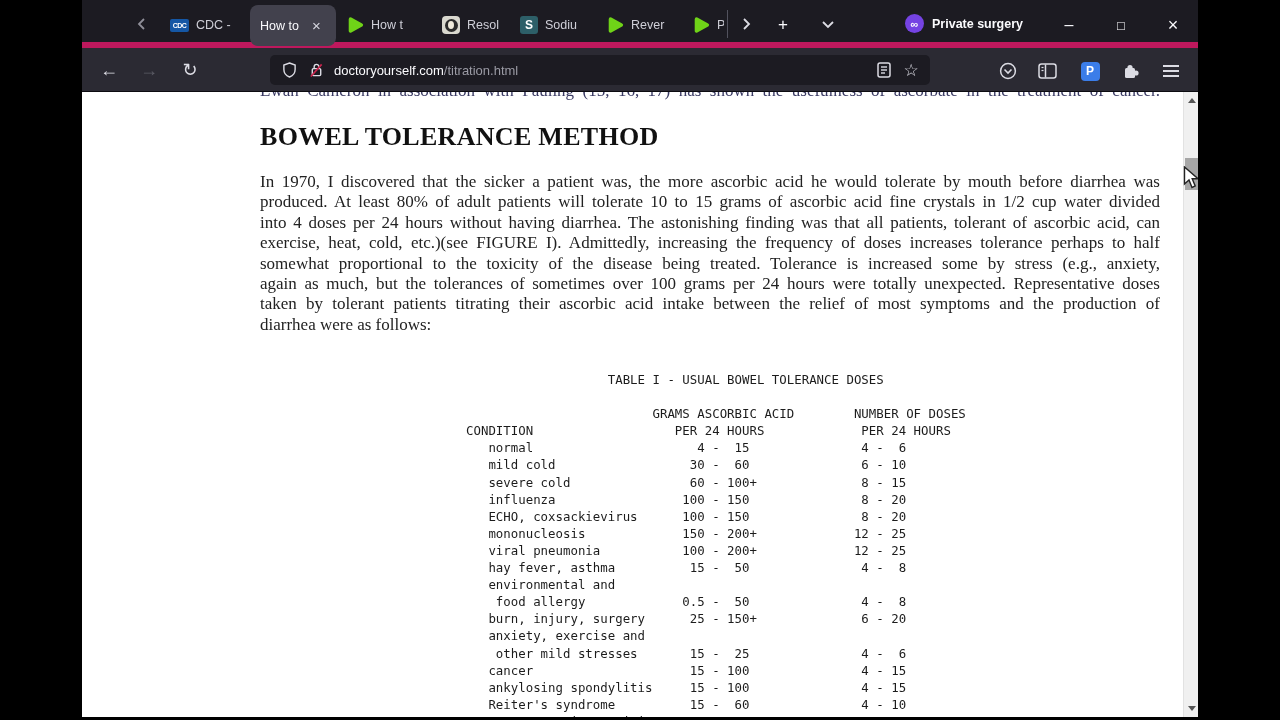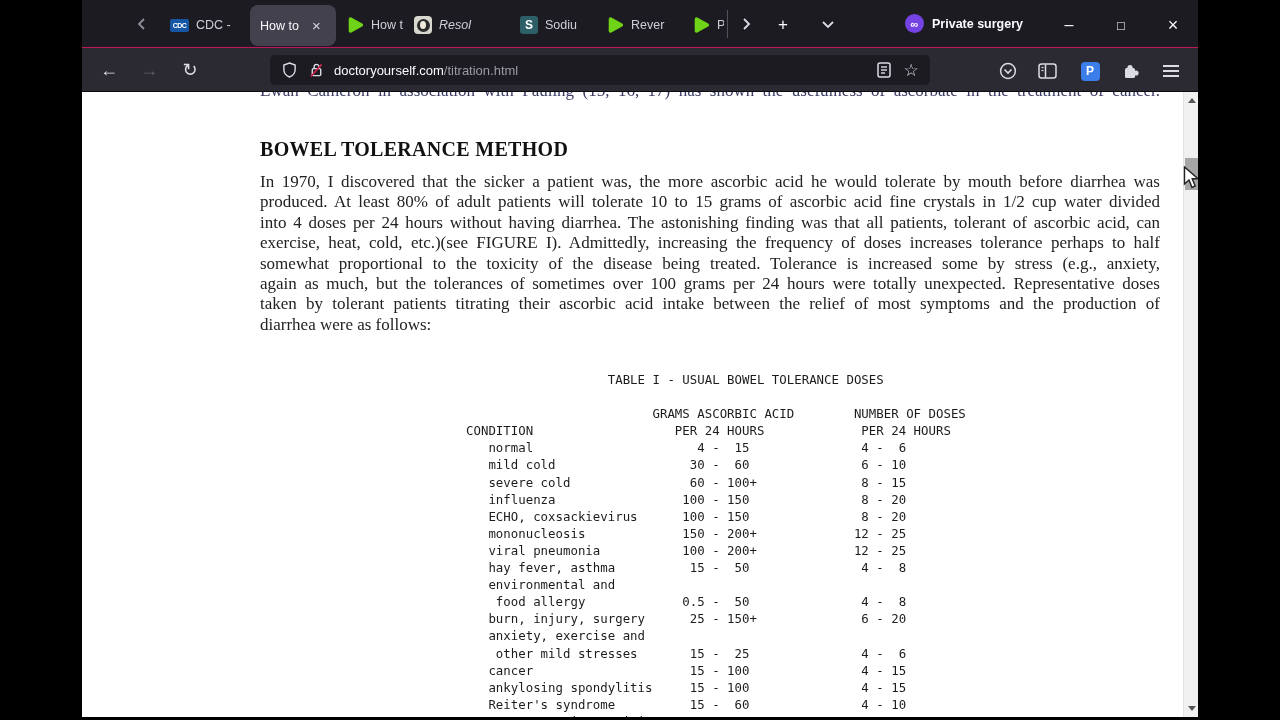--- a/index.html
+++ b/index.html
@@ -3,21 +3,21 @@
 <meta charset="utf-8">
 <style>
   * { margin:0; padding:0; box-sizing:border-box; }
   html,body { width:1280px; height:720px; background:#000; overflow:hidden;
               font-family:"Liberation Sans", sans-serif; }
 
   .window { position:absolute; left:82px; top:0; width:1116px; height:717px; background:#fff; }
 
   
   .tabbar { position:absolute; left:0; top:0; width:100%; height:48px; background:#1c1b22;
-            border-bottom:1px solid #be185d; }
+            border-bottom:6px solid #be185d; }
   .tabbar .chev { position:absolute; top:16px; width:16px; height:16px; }
   .tabbar svg, .toolbar svg { display:block; }
   .tab { position:absolute; top:6px; height:38px; display:flex; align-items:center; gap:7px;
          color:#cfcfd8; font-size:12.5px; overflow:hidden; white-space:nowrap; }
   .tab.active { background:#42414d; border-radius:8px; top:5px; height:41px; color:#fbfbfe;
                 padding:0 10px; }
   .favicon { width:18px; height:18px; flex:0 0 auto; }
   .fav-cdc { width:19px; height:13px; background:#1557a5; color:#fff; font-weight:bold;
              font-size:7px; display:flex; align-items:center; justify-content:center;
              border-radius:2px; letter-spacing:-0.5px; }
@@ -63,22 +63,22 @@
                border-bottom:2px solid #dcdce4; position:relative; }
   .hamburger::after { content:""; position:absolute; left:0; top:3px; width:16px; height:2px;
                       background:#dcdce4; }
 
   
   .content { position:absolute; left:0; top:92px; width:100%; height:625px; background:#fff;
              overflow:hidden; color:#1f1f1f; }
   .clipline { position:absolute; left:178px; top:-11px; width:900px;
               font:17px/20.4px "Liberation Serif", serif; color:#3a3a63;
               text-align:justify; text-align-last:justify; }
-  .headline { position:absolute; left:178px; top:46px; width:900px;
-              font-family:"Liberation Serif", serif; font-weight:bold; font-size:20px;
+  .headline { position:absolute; left:178px; top:30px; width:900px;
+              font-family:"Liberation Serif", serif; font-weight:bold; font-size:26px;
               color:#111; letter-spacing:0.3px; }
   .para { position:absolute; left:178px; top:80px; width:900px;
           font:17px/20.4px "Liberation Serif", serif; color:#222; }
   .para div { text-align:justify; text-align-last:justify; }
   .para div:last-child { text-align-last:auto; }
   .prewrap { position:absolute; left:384px; top:279px;
              font:12.4px/17.1px "DejaVu Sans Mono", monospace; color:#1c1c1c;
              white-space:pre; }
 
   
@@ -121,21 +121,21 @@
       <span class="tab-close">×</span>
     </div>
 
     <div class="tab" style="left:264px; width:84px;">
       <svg class="favicon" viewBox="0 0 20 20">
           <polygon points="5,3.5 17,10 5,16.5" fill="#6fd318" stroke="#6fd318" stroke-width="4" stroke-linejoin="round"></polygon>
         </svg>
       <span>How t</span>
     </div>
 
-    <div class="tab" style="left:332px; width:82px;font-style:italic;">
+    <div class="tab" style="left:360px; width:82px;">
       <span class="fav-resol">
           <span class="ring">
             <span class="pill"></span>
           </span>
         </span>
       <span>Resol</span>
     </div>
 
     <div class="tab" style="left:438px; width:82px;">
       <span class="fav-sq-s">S</span>

